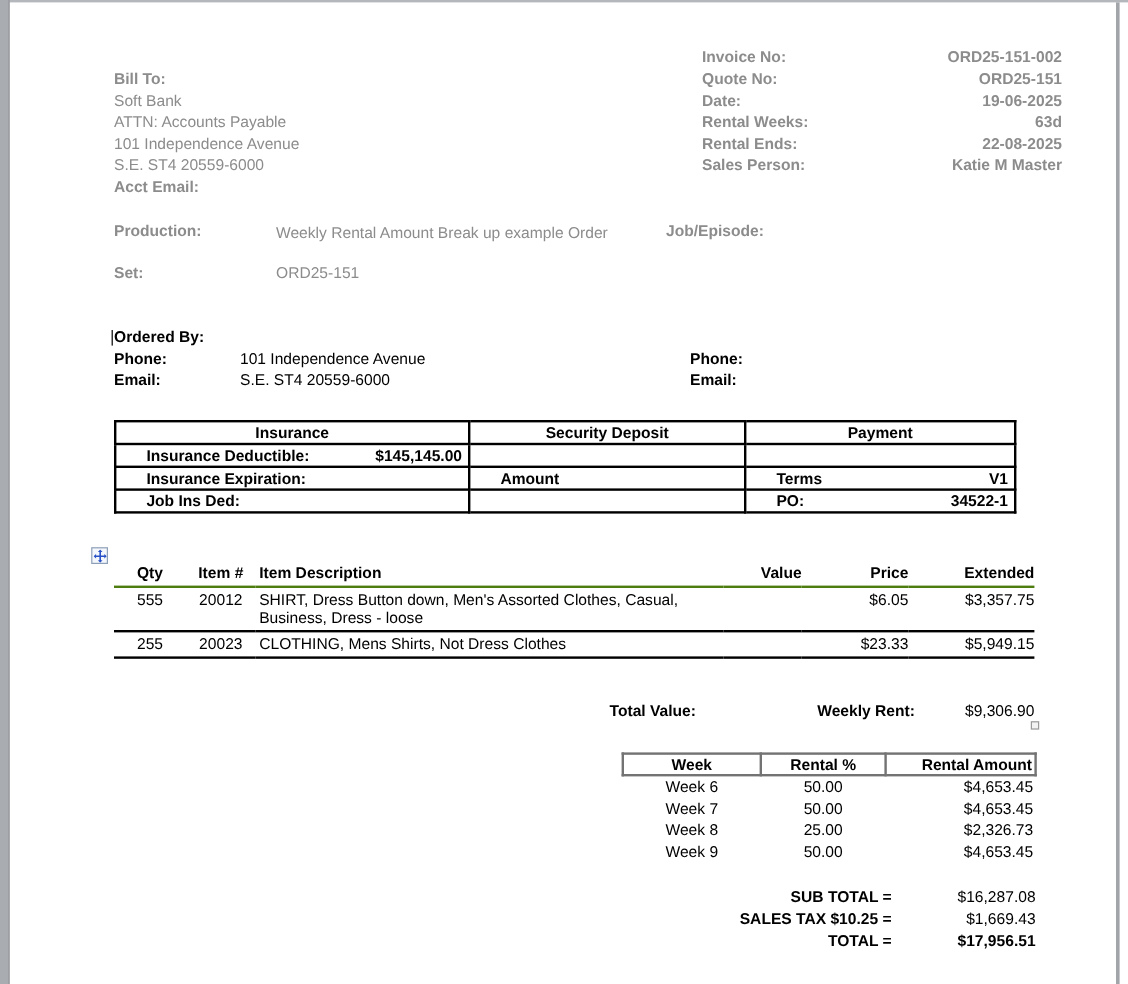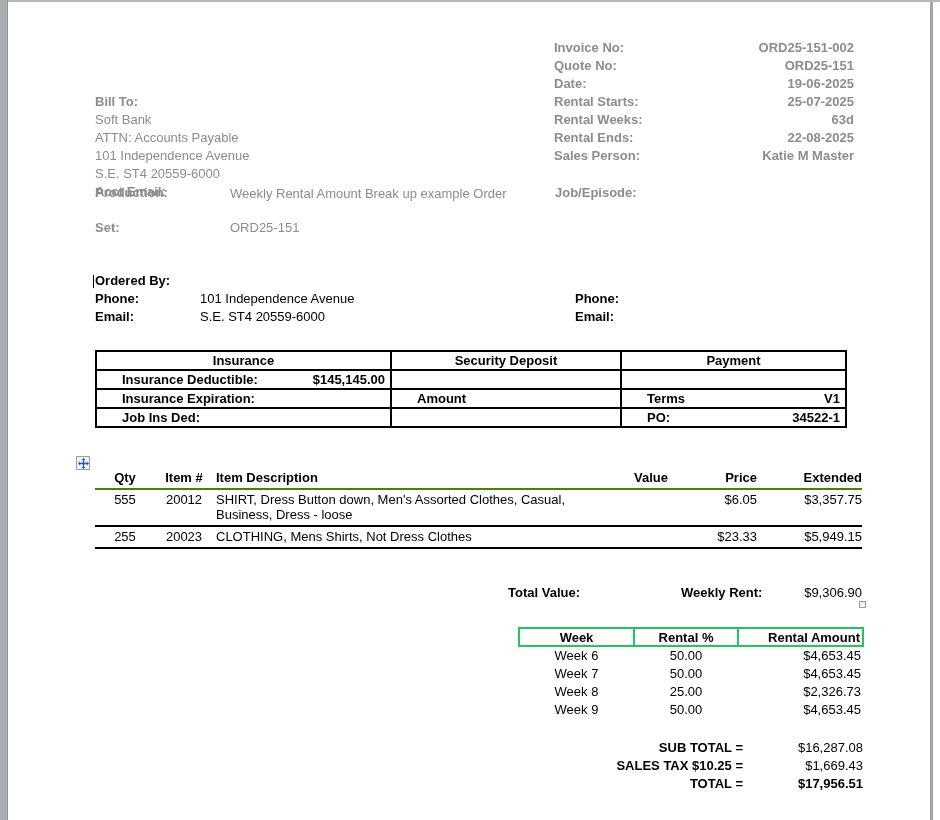--- a/index.html
+++ b/index.html
@@ -9,24 +9,24 @@
   .abs { position:absolute; }
   .g { color:#8c8c8c; }
   .b { font-weight:bold; }
 
   
   .edge-top   { left:0; top:0; width:940px; height:2px; background:#b4b7bb; }
   .edge-left  { left:0; top:0; width:8px; height:820px; background:#a9acb0; border-right:1px solid #93969a; }
   .edge-right { left:930px; top:2px; width:3px; height:818px; background:#a2a5a9; }
 
   
-  .billto { left:95px; top:57px; line-height:18px;margin-top:36px; }
-
-  
-  .invinfo { left:554px; top:39px; width:300px;text-align:center; }
+  .billto { left:95px; top:57px; line-height:18px; }
+
+  
+  .invinfo { left:585px; top:39px; width:300px;text-align:center; }
   .invinfo .row { display:flex; justify-content:space-between; height:18px; line-height:18px; }
 
   
   .prod-val { left:230px; top:185px; width:292px; line-height:18px; }
 
   
   .ord-row { height:18px; line-height:16px; }
   .caret { left:93px; top:275px; width:1px; height:13px; background:#000; }
 
   
@@ -47,21 +47,21 @@
   .move-handle { left:76px; top:456px; width:14px; height:14px; background:#f4f7fb; border:1px solid #8ea0b8; display:flex; align-items:center; justify-content:center; }
 
   
   .tv-label { left:508px; top:585px; }
   .wr-label { left:681px; top:585px; }
   .wr-value { left:762px; top:585px; width:100px; text-align:right; }
   .resize-handle { left:859px; top:601px; width:7px; height:7px; background:#f2f2f2; border:1px solid #9a9a9a; }
 
   
   table.week { left:518px; top:627px; width:344px; border-collapse:collapse; table-layout:fixed; }
-  table.week th { border:2px solid #22c55e; font-weight:bold; height:18px; padding:0; }
+  table.week th { border:2px solid #737373; font-weight:bold; height:18px; padding:0; }
   table.week td { height:18px; padding:0; }
   table.week .amt { text-align:right; padding-right:2px; }
 
   
   .sumrow { position:absolute; left:500px; width:363px; display:flex; height:18px; line-height:16px; }
   .sumrow .sl { width:243px; text-align:right; font-weight:bold; }
   .sumrow .sv { flex:1; text-align:right; }
 </style>
 </head>
 <body>
@@ -86,24 +86,20 @@
         <span>Invoice No:</span>
         <span>ORD25-151-002</span>
       </div>
     <div class="row">
         <span>Quote No:</span>
         <span>ORD25-151</span>
       </div>
     <div class="row">
         <span>Date:</span>
         <span>19-06-2025</span>
-      </div>
-    <div class="row">
-        <span>Rental Starts:</span>
-        <span>25-07-2025</span>
       </div>
     <div class="row">
         <span>Rental Weeks:</span>
         <span>63d</span>
       </div>
     <div class="row">
         <span>Rental Ends:</span>
         <span>22-08-2025</span>
       </div>
     <div class="row">

